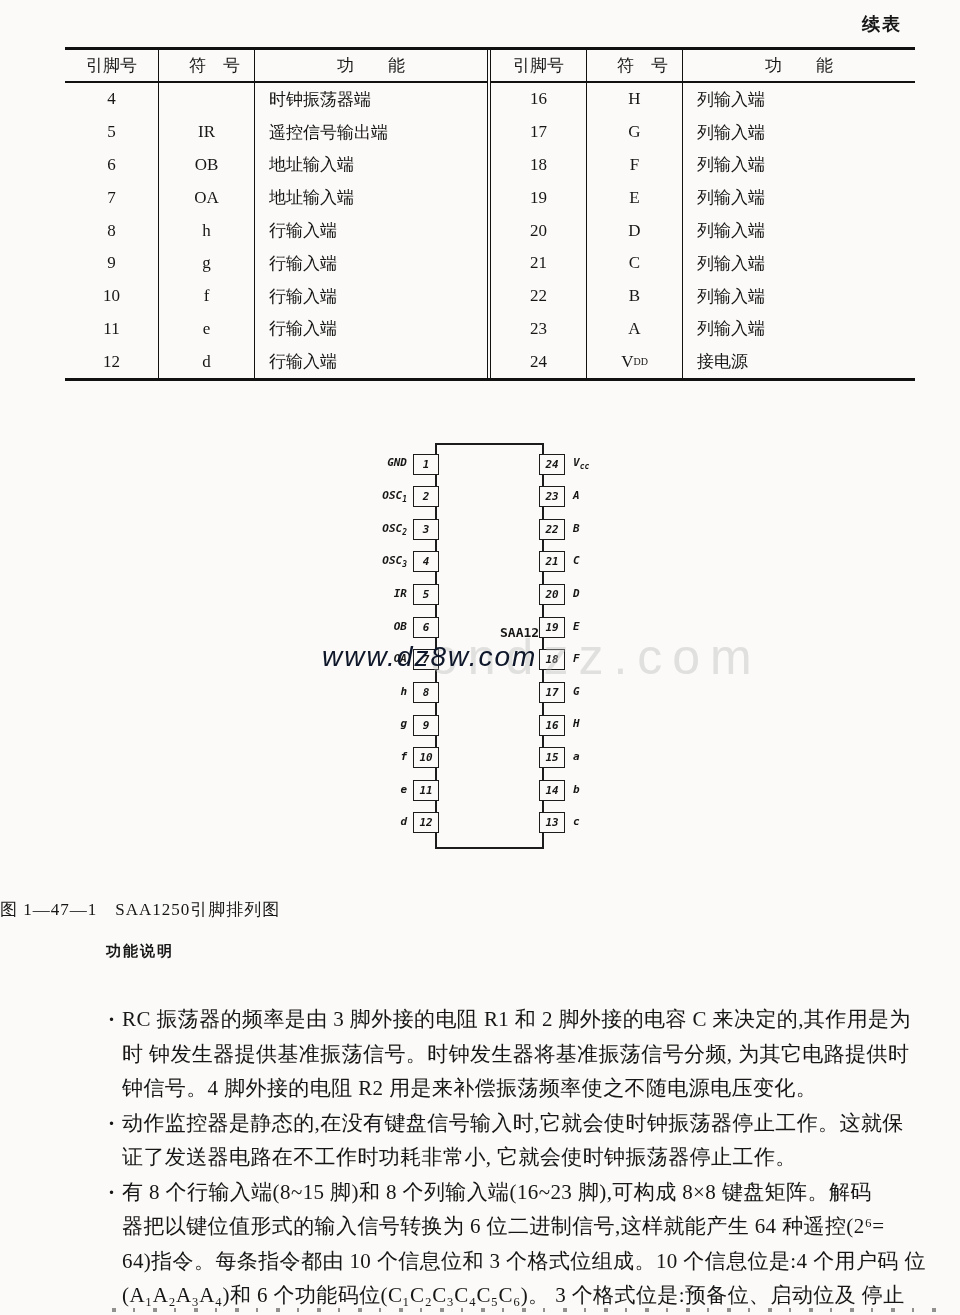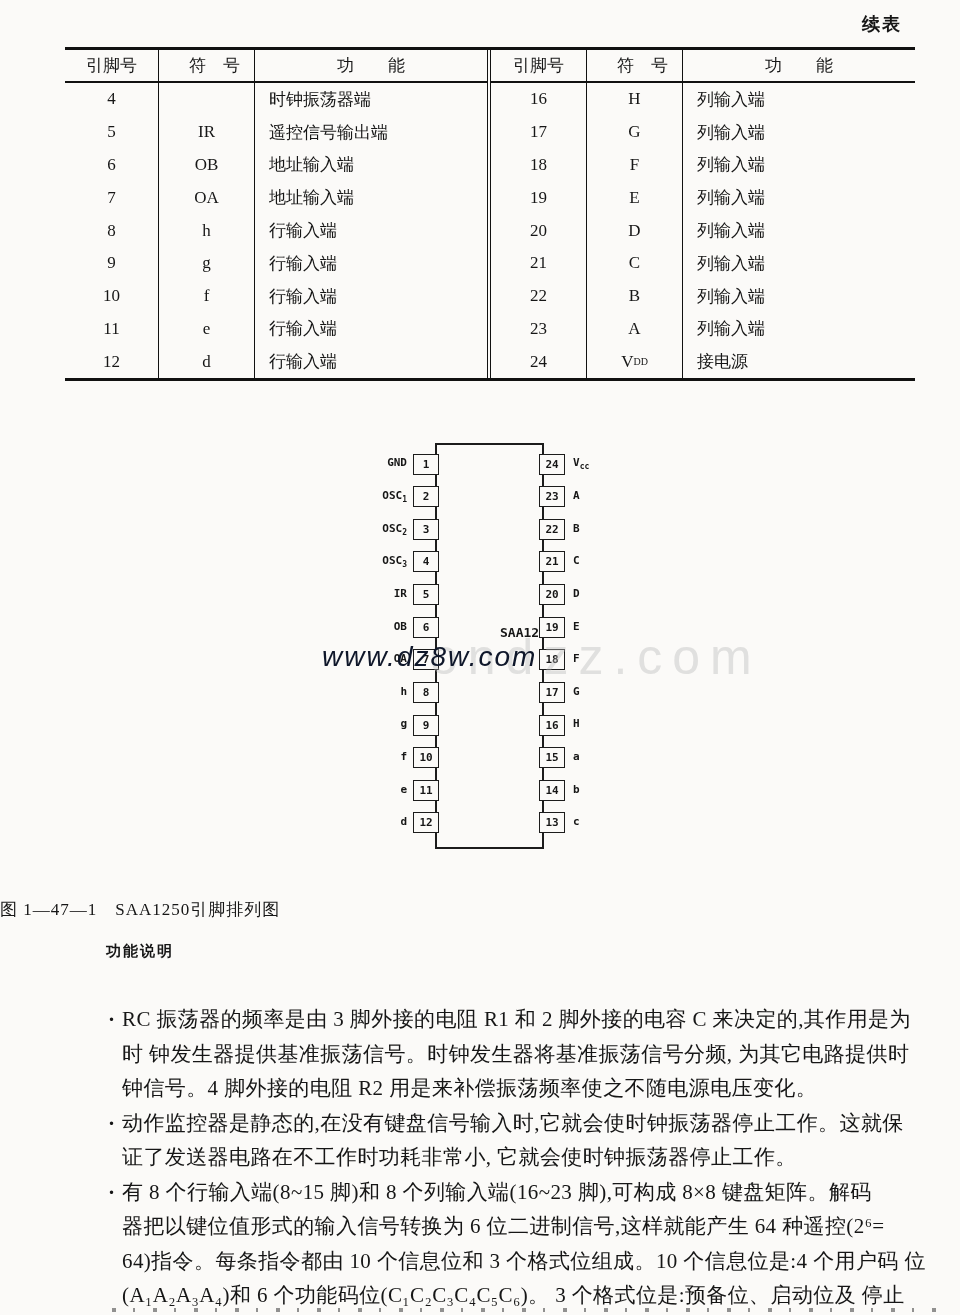--- a/index.html
+++ b/index.html
@@ -54,21 +54,21 @@
     position:absolute;left:130px;top:185px;width:80px;
     font-family:"DejaVu Sans Mono", monospace;
     font-size:13px;font-weight:bold;letter-spacing:0px;margin-left:40px;
   }
   .pin-col{
     position:absolute;top:13px;height:381px;
     display:flex;flex-direction:column;justify-content:space-between;
   }
   .pin-col-left{left:0;width:109px;}
   .pin-col-right{left:209px;width:136px;}
-  .pin-row{display:flex;align-items:center;height:22px;}
+  .pin-row{display:flex;align-items:center;height:22px;font-style:italic;}
   .pin-box{
     width:24px;height:19px;border:1.5px solid #1c1c1c;background:#fbfaf8;
     display:flex;align-items:center;justify-content:center;
     font-family:"DejaVu Sans Mono", monospace;font-size:11px;font-weight:bold;
     flex:0 0 auto;
   }
   .pin-label{
     font-family:"DejaVu Sans Mono", monospace;font-size:11px;font-weight:bold;
   }
   .pin-row-left .pin-label{flex:1;text-align:right;padding-right:6px;}

